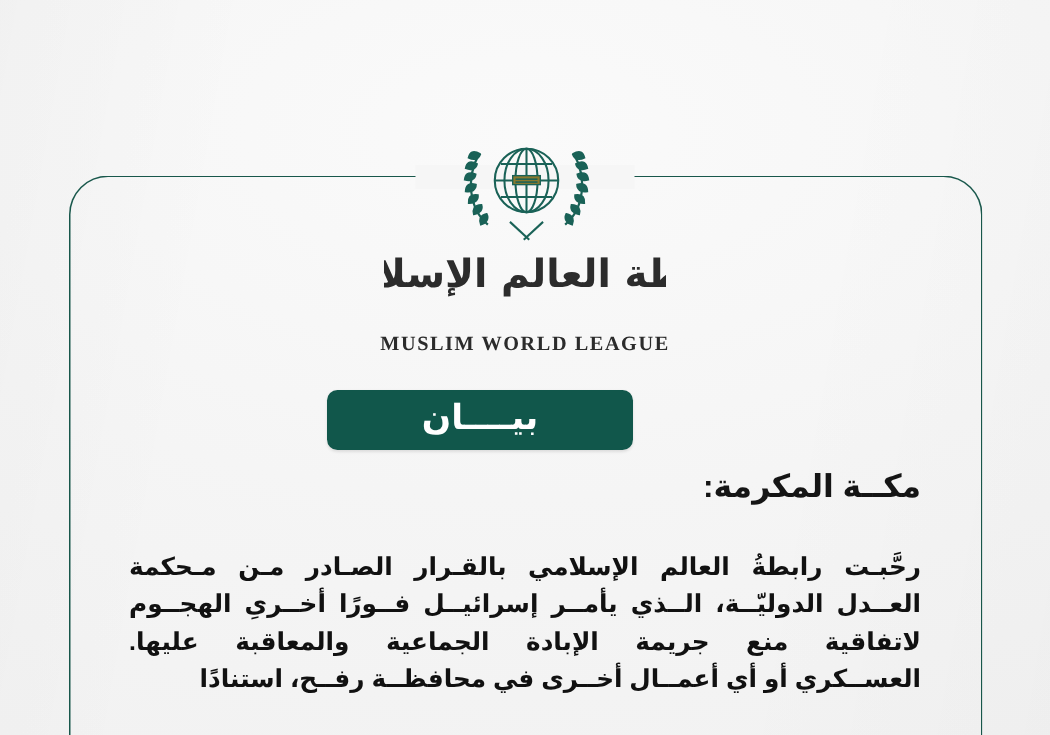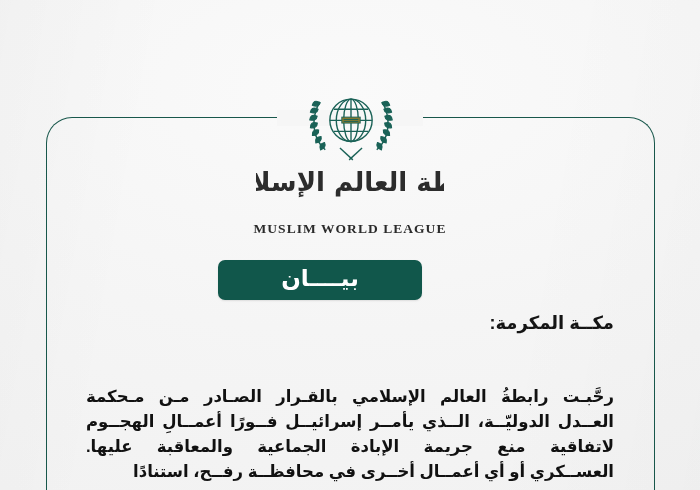--- a/index.html
+++ b/index.html
@@ -117,31 +117,31 @@
     box-shadow: 0 1px 2px rgba(0,0,0,0.10);
   }
 
   
   .dateline {
     position: absolute;
     right: 86px;
     top: 312px;
     width: 520px;
     text-align: right;
-    font-size: 18px;
+    font-size: 21px;
     font-weight: 700;
     color: #151515;
     direction: rtl;
   }
 
   
   .body-text {
     position: absolute;
     right: 86px;
-    top: 384px;
+    top: 366px;
     width: 528px;
     direction: rtl;
     text-align: justify;
     color: #111111;
   }
   .body-line {
     display: block;
     font-size: 16.5px;
     font-weight: 700;
     line-height: 25px;
@@ -226,18 +226,18 @@
   </div>
 
   <div class="banner-wrap">
     <span class="banner">بيــــان</span>
   </div>
 
   <div class="dateline">مكــة المكرمة:</div>
 
   <div class="body-text">
     <span class="body-line">رحَّبـت رابطةُ العالم الإسلامي بالقـرار الصـادر مـن مـحكمة</span>
-    <span class="body-line">العــدل الدوليّــة، الــذي يأمــر إسرائيــل فــورًا أعمــالِ الهجــوم</span>
+    <span class="body-line">العــدل الدوليّــة، الــذي يأمــر إسرائيــل فــورًا أخــرىِ الهجــوم</span>
     <span class="body-line">لاتفاقية منع جريمة الإبادة الجماعية والمعاقبة عليها.</span>
     <span class="body-line">العســكري أو أي أعمــال أخــرى في محافظــة رفــح، استنادًا</span>
   </div>
 
 </div>
 
 </body></html>

